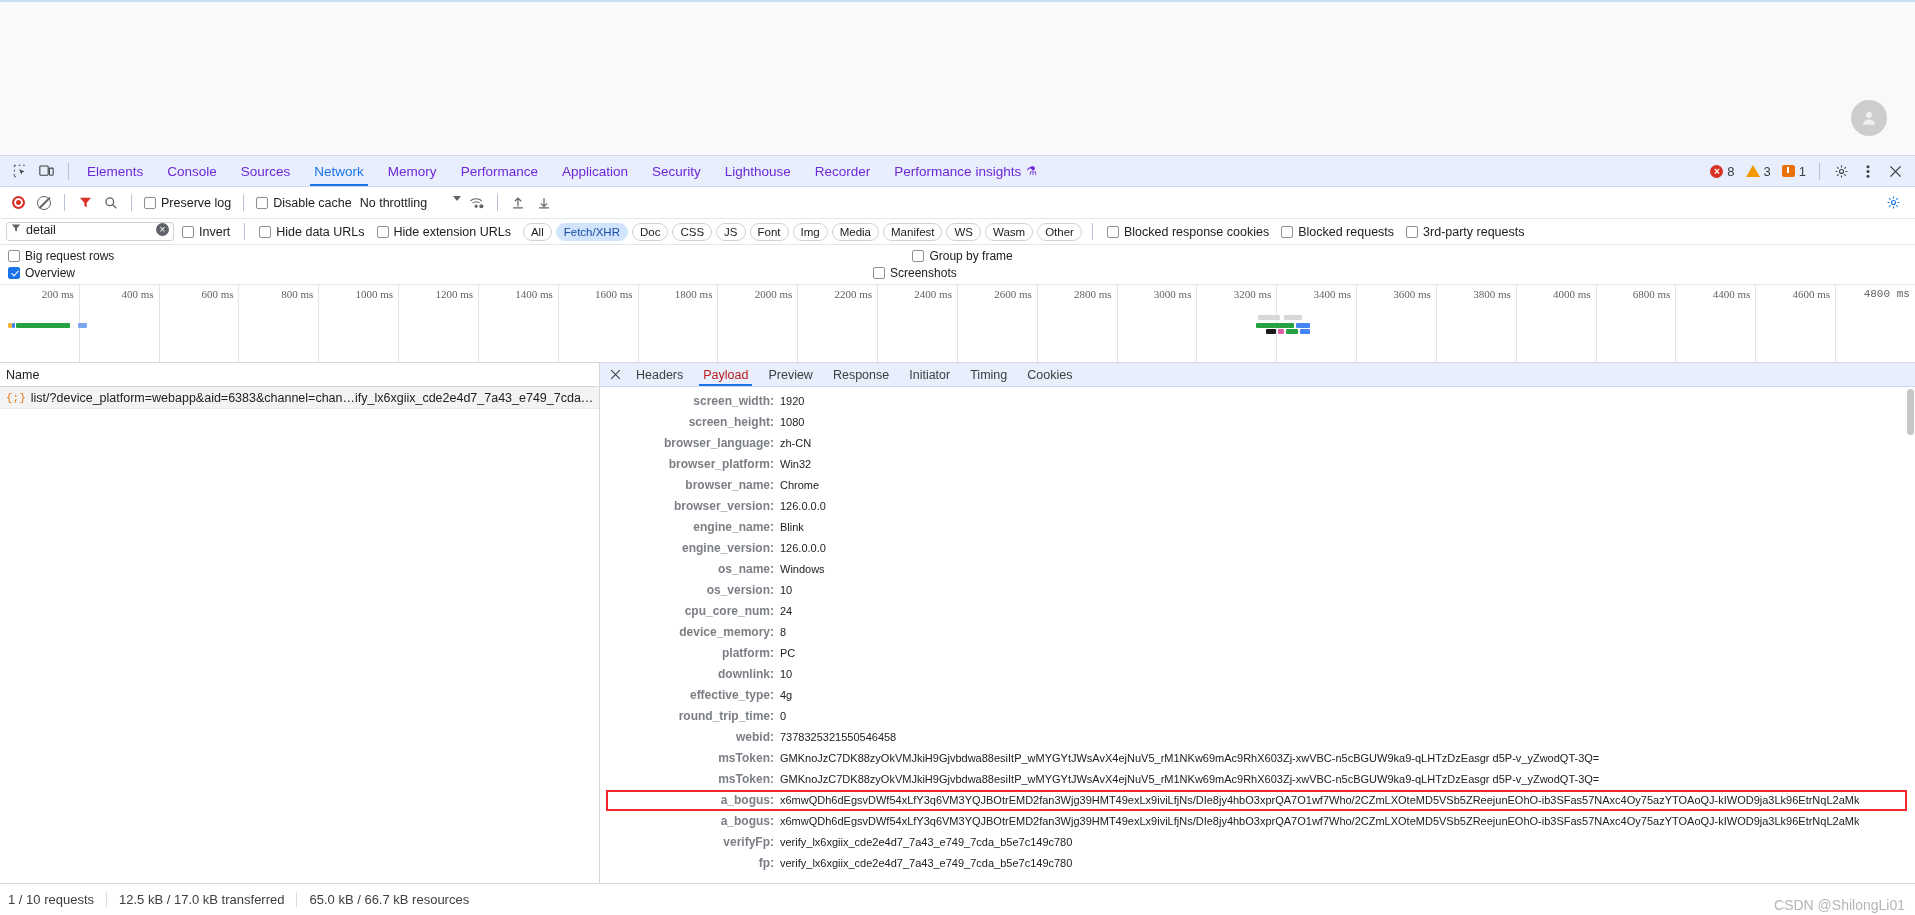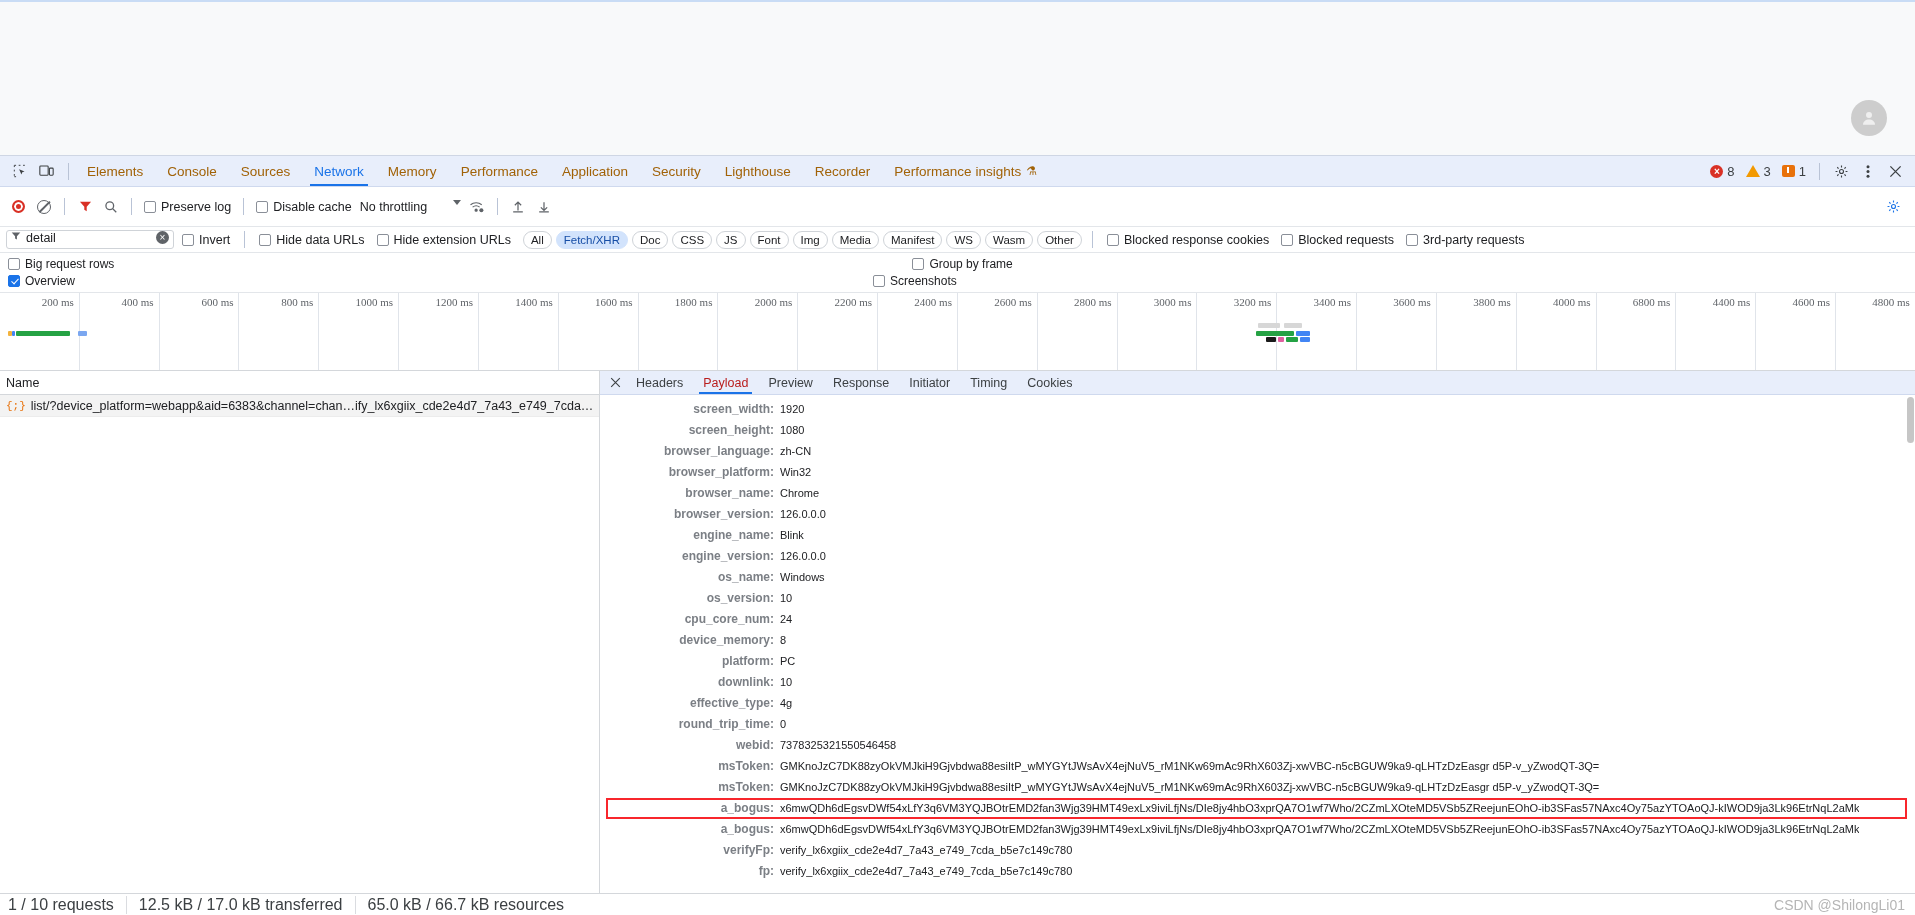--- a/index.html
+++ b/index.html
@@ -48,21 +48,21 @@
   .tabstrip .tools { display: flex; align-items: center; gap: 2px; padding: 0 4px; }
   .icon-btn {
     width: 24px; height: 24px;
     display: flex; align-items: center; justify-content: center;
     border-radius: 3px;
     color: #3c4043;
   }
   .vsep { width: 1px; height: 17px; background: #b9c3d6; margin: auto 6px; flex: none; }
   .tab {
     display: flex; align-items: center; padding: 0 12px;
-    font-size: 13.5px; color: #a16207; white-space: nowrap;
+    font-size: 13.5px; color: #6d28d9; white-space: nowrap;
     position: relative; cursor: default;
   }
   .tab.active { color: #1a73e8; }
   .tab.active::after {
     content: ""; position: absolute; left: 8px; right: 8px; bottom: 0;
     height: 2px; background: #1a73e8;
   }
   .tabstrip-right {
     margin-left: auto; display: flex; align-items: center; gap: 3px; padding-right: 8px;
   }
@@ -70,21 +70,21 @@
   .dot-err {
     width: 13px; height: 13px; border-radius: 50%; background: #d93025;
     color:#fff; font-size: 10px; line-height: 13px; text-align:center; font-weight: bold;
   }
   .tri-warn { width: 0;height:0;border-left:7px solid transparent;border-right:7px solid transparent;border-bottom:12px solid #f29900; }
   .sq-info { width: 13px; height: 12px; background: #e8710a; border-radius: 2px; position: relative; }
   .sq-info::after { content:""; position:absolute; left:5px; top:2px; width:2px; height:6px; background:#fff; }
 
   
   .net-toolbar {
-    height: 40px; flex: none; display: flex; align-items: center;
+    height: 32px; flex: none; display: flex; align-items: center;
     padding: 0 6px; gap: 2px;
     background: #ffffff; border-bottom: 1px solid #e3e6ea;
     font-size: 12.5px;
   }
   .rec-dot { width: 13px; height: 13px; border-radius: 50%; border: 2px solid #d93025; background: #d93025; box-shadow: inset 0 0 0 2px #fff; }
   .ban { width: 14px; height: 14px; border-radius: 50%; border: 1.6px solid #5f6368; position: relative; }
   .ban::after { content:""; position:absolute; left:-1px; top:5.5px; width:15px; height:1.6px; background:#5f6368; transform: rotate(-45deg); }
   .cb-wrap { display: flex; align-items: center; gap: 5px; color: #202124; white-space: nowrap; padding: 0 4px; }
   .cb {
     width: 12px; height: 12px; border: 1px solid #8a8f98; border-radius: 2px; background: #fff;
@@ -128,21 +128,21 @@
   .opt-right { margin-left: 790px; }
 
   
   .overview { flex: none; height: 78px; background: #fff; position: relative; border-bottom: 1px solid #d4d7db; }
   .ruler { position: absolute; inset: 0; display: flex; }
   .rtick {
     flex: 1 1 0; position: relative; border-right: 1px solid #e0e4ea;
     font-size: 11px; color: #5f6368; text-align: right; padding: 3px 5px 0 0;
     font-family: "Liberation Serif", serif;
   }
-  .rtick:last-child { border-right: none; }
+  .rtick:last-child { border-right: none; font-family: Liberation Mono, monospace; }
   .bars { position: absolute; left: 0; top: 38px; height: 14px; }
   .bar { position: absolute; height: 5px; border-radius: 1px; }
 
   
   .split { flex: 1 1 auto; display: flex; min-height: 0; }
   .req-panel { width: 600px; flex: none; border-right: 1px solid #d4d7db; display: flex; flex-direction: column; background: #fff; }
   .req-head { height: 24px; border-bottom: 1px solid #d4d7db; display: flex; align-items: center; padding-left: 6px; font-size: 12.5px; color: #202124; }
   .req-list { flex: 1 1 auto; overflow: hidden; }
   .req-row { height: 22px; display: flex; align-items: center; gap: 5px; padding: 0 6px; font-size: 12.5px; background: #f3f3f3; border-bottom: 1px solid #ececec; }
   .req-ico { color: #e8710a; font-size: 11px; font-family: "Liberation Mono", monospace; }
@@ -172,22 +172,22 @@
     overflow: hidden; text-overflow: clip; white-space: nowrap;
   }
   .kv.boxed { position: relative; }
   .hl-box {
     position: absolute; left: 6px; right: 8px; top: 0; height: 21px;
     border: 2px solid #f8262c; pointer-events: none;
   }
 
   
   .statusbar {
-    height: 22px; flex: none; border-top: 1px solid #d4d7db;
-    display: flex; align-items: center; font-size: 16px; color: #3c4043;
+    height: 32px; flex: none; border-top: 1px solid #d4d7db;
+    display: flex; align-items: center; font-size: 13px; color: #3c4043;
     padding-left: 8px; gap: 0; background: #fff;
   }
   .statusbar .seg { padding: 0 12px; border-right: 1px solid #dadce0; }
   .statusbar .seg:first-child { padding-left: 0; }
   .statusbar .seg:last-child { border-right: none; }
   .watermark {
     position: absolute; right: 10px; bottom: 2px;
     font-size: 14px; color: #b5b5b5;
   }
   

